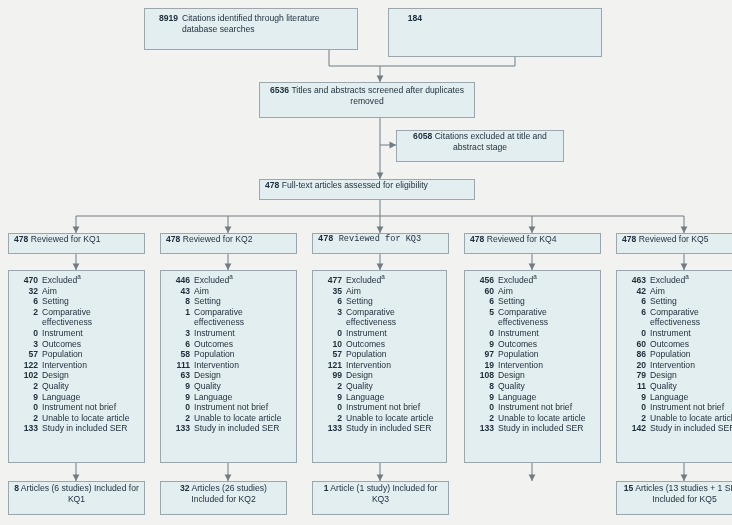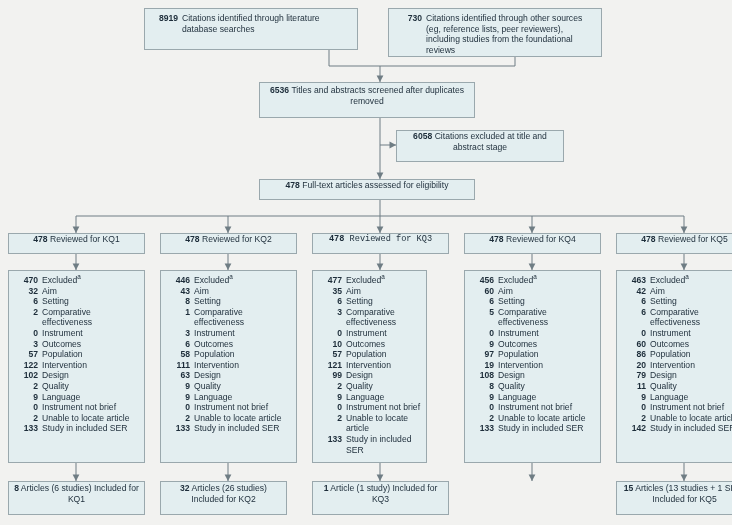--- a/index.html
+++ b/index.html
@@ -34,21 +34,20 @@
   .box .num {
     font-weight: bold;
     display: inline-block;
     text-align: right;
   }
 
   
   .centerbox {
     display: flex;
     align-items: center;
-    justify-content: center;
     text-align: center;
     height: 100%;
   }
   .centerbox .inner { display: block; }
 
   
   .stack { display: block; }
   .stack .row { display: flex; align-items: flex-start; }
   .stack .row .n {
     flex: 0 0 auto;
@@ -144,22 +143,21 @@
       <div class="row">
         <span class="n">8919</span>
         <span class="t">Citations identified through literature database searches</span>
       </div>
     </div>
   </div>
 
   <div class="box top-box" style="left:388px; top:8px; width:214px; height:49px;">
     <div class="stack">
       <div class="row">
-        <span class="n">730</span>
-        <span class="t">Citations identified through other sources (eg, reference lists, peer reviewers), including studies from the foundational reviews</span>
+        <span class="n">184</span>
       </div>
     </div>
   </div>
 
   <div class="box" style="left:259px; top:82px; width:216px; height:36px;">
     <div class="centerbox">
       <span class="inner">
         <span class="num">6536</span>
         <span>Titles and abstracts screened after duplicates removed</span>
       </span>
@@ -338,21 +336,21 @@
         <div class="row">
           <span class="n">2</span>
           <span class="t">Unable to locate article</span>
         </div>
         <div class="row">
           <span class="n">133</span>
           <span class="t">Study in included SER</span>
         </div>
       </div>
     </div>
-  <div class="box excl-box" id="excl-2" style="left:312px; top:270px; width:115px; height:193px;">
+  <div class="box excl-box" id="excl-2" style="left:312px; top:270px; width:135px; height:193px;">
       <div class="stack">
         <div class="row hdr">
           <span class="n">477</span>
           <span class="t">Excluded<sup>a</sup></span>
         </div>
         <div class="row">
           <span class="n">35</span>
           <span class="t">Aim</span>
         </div>
         <div class="row">

